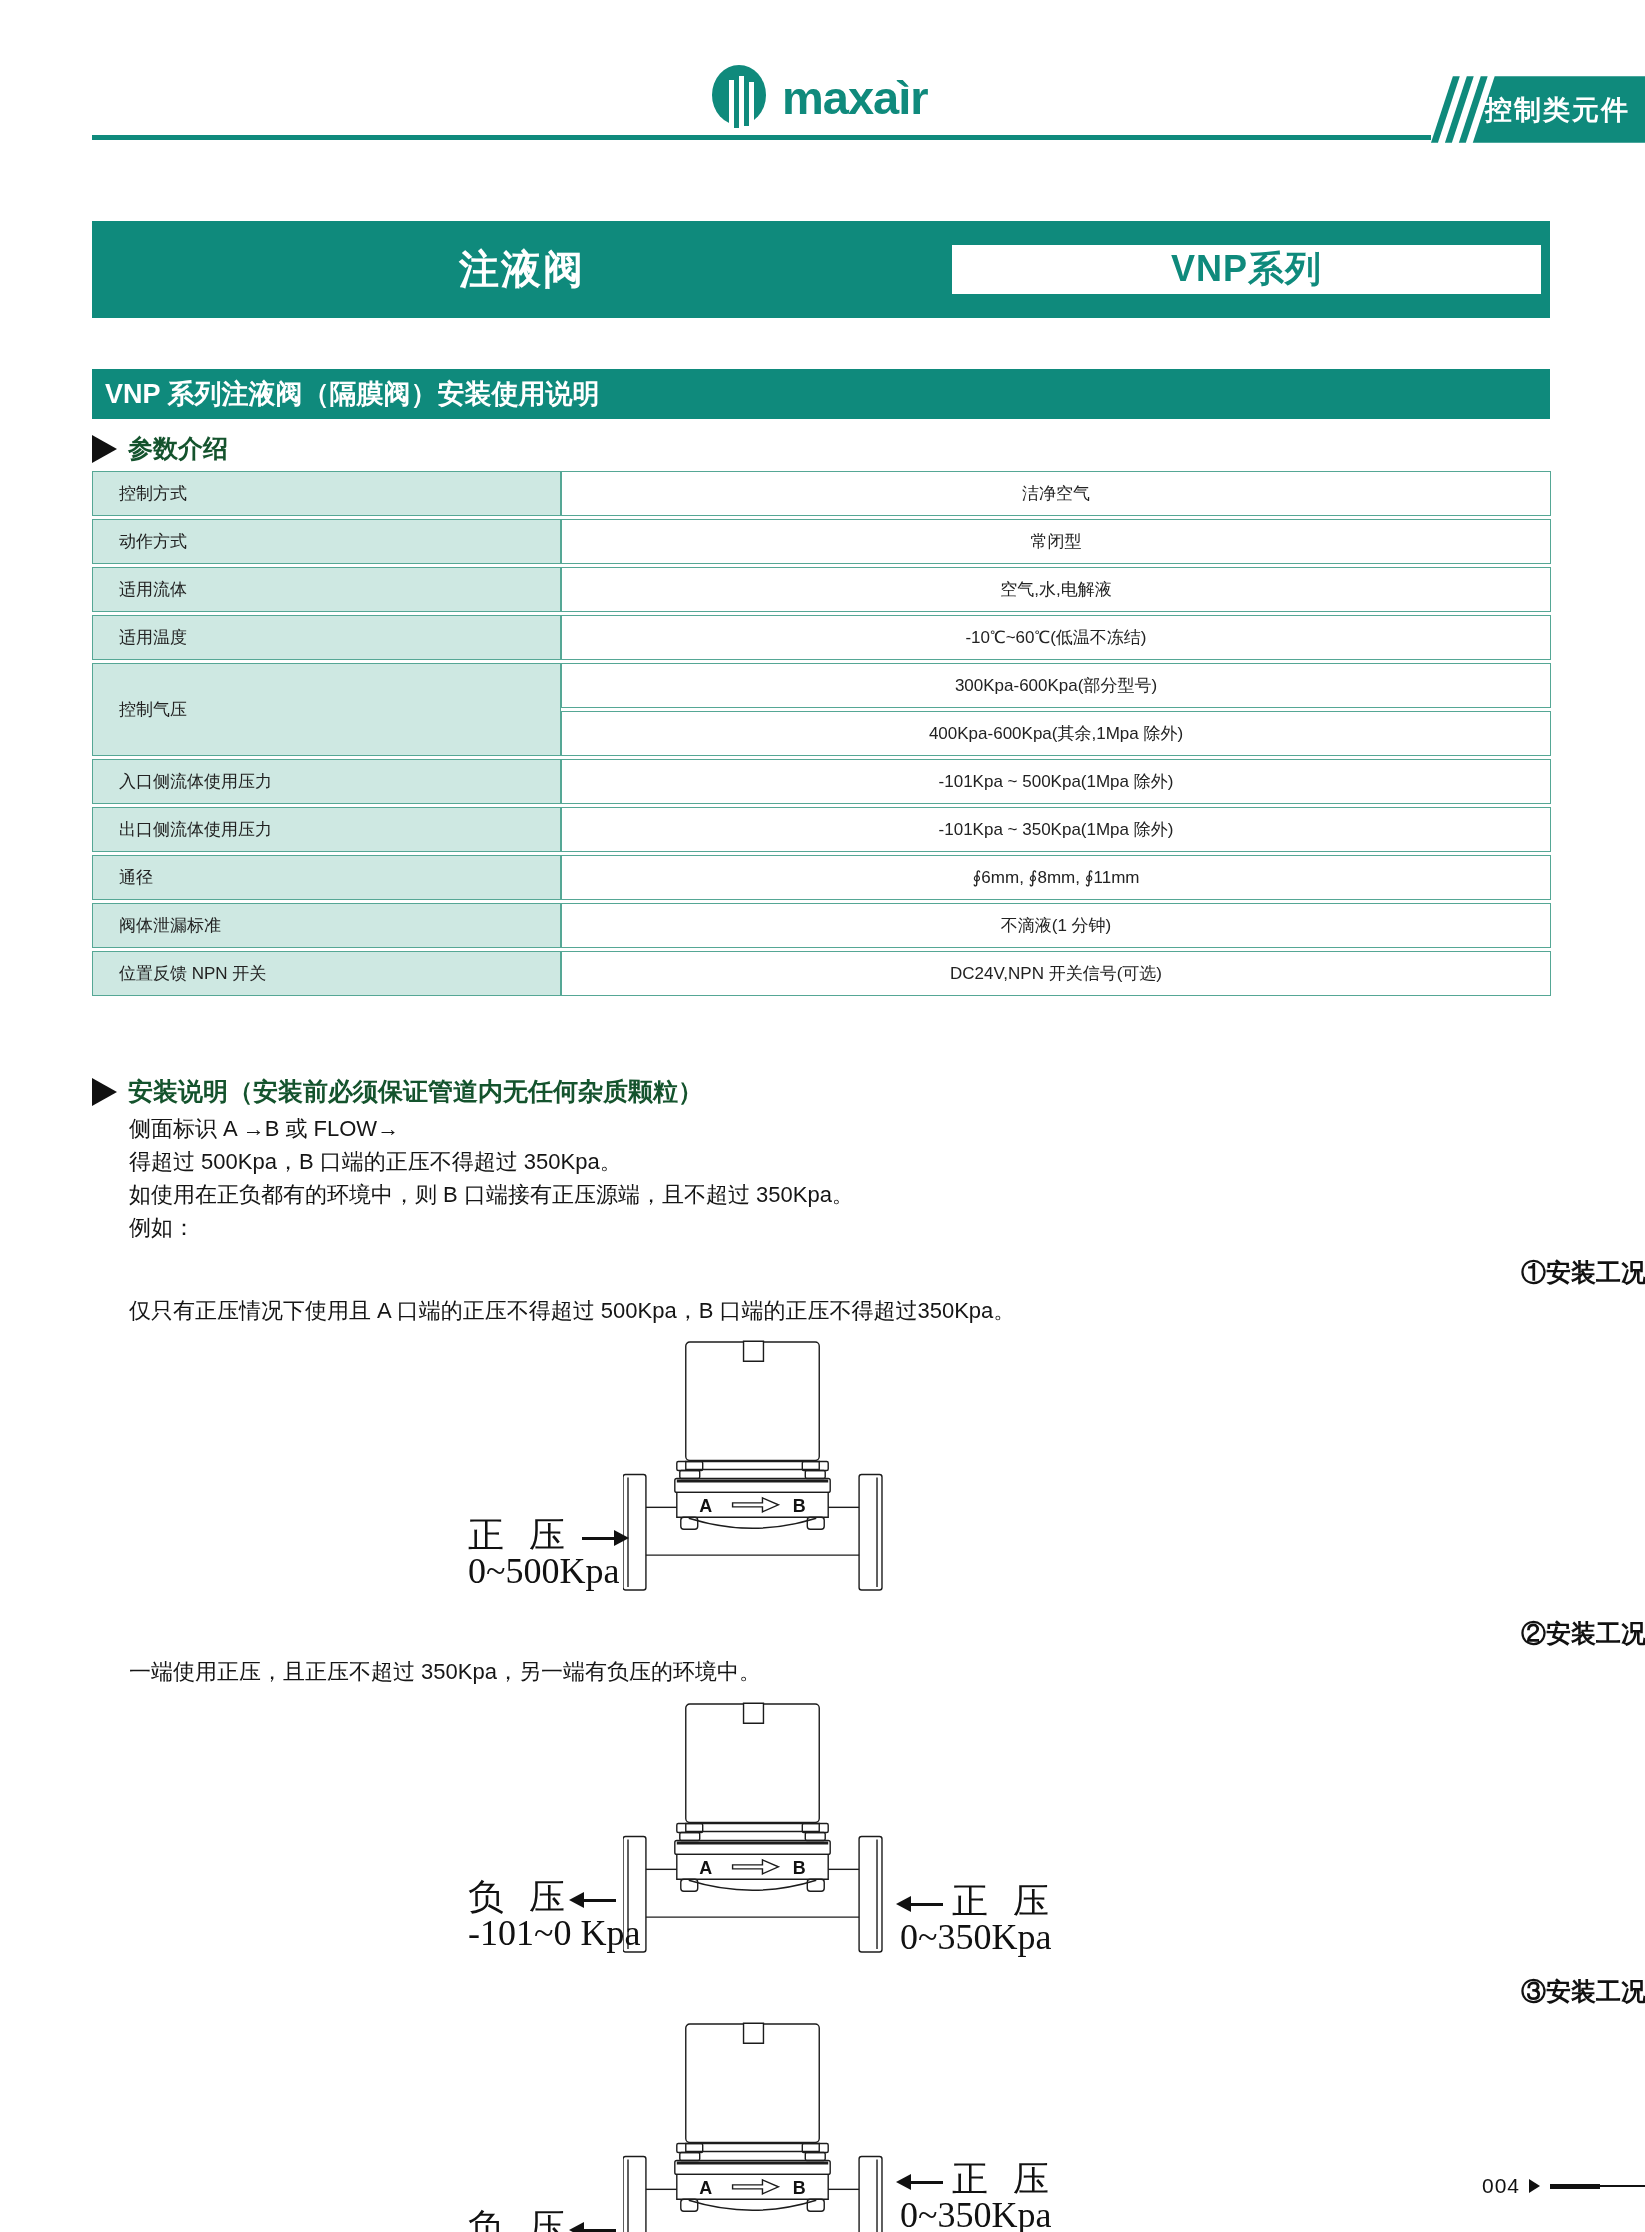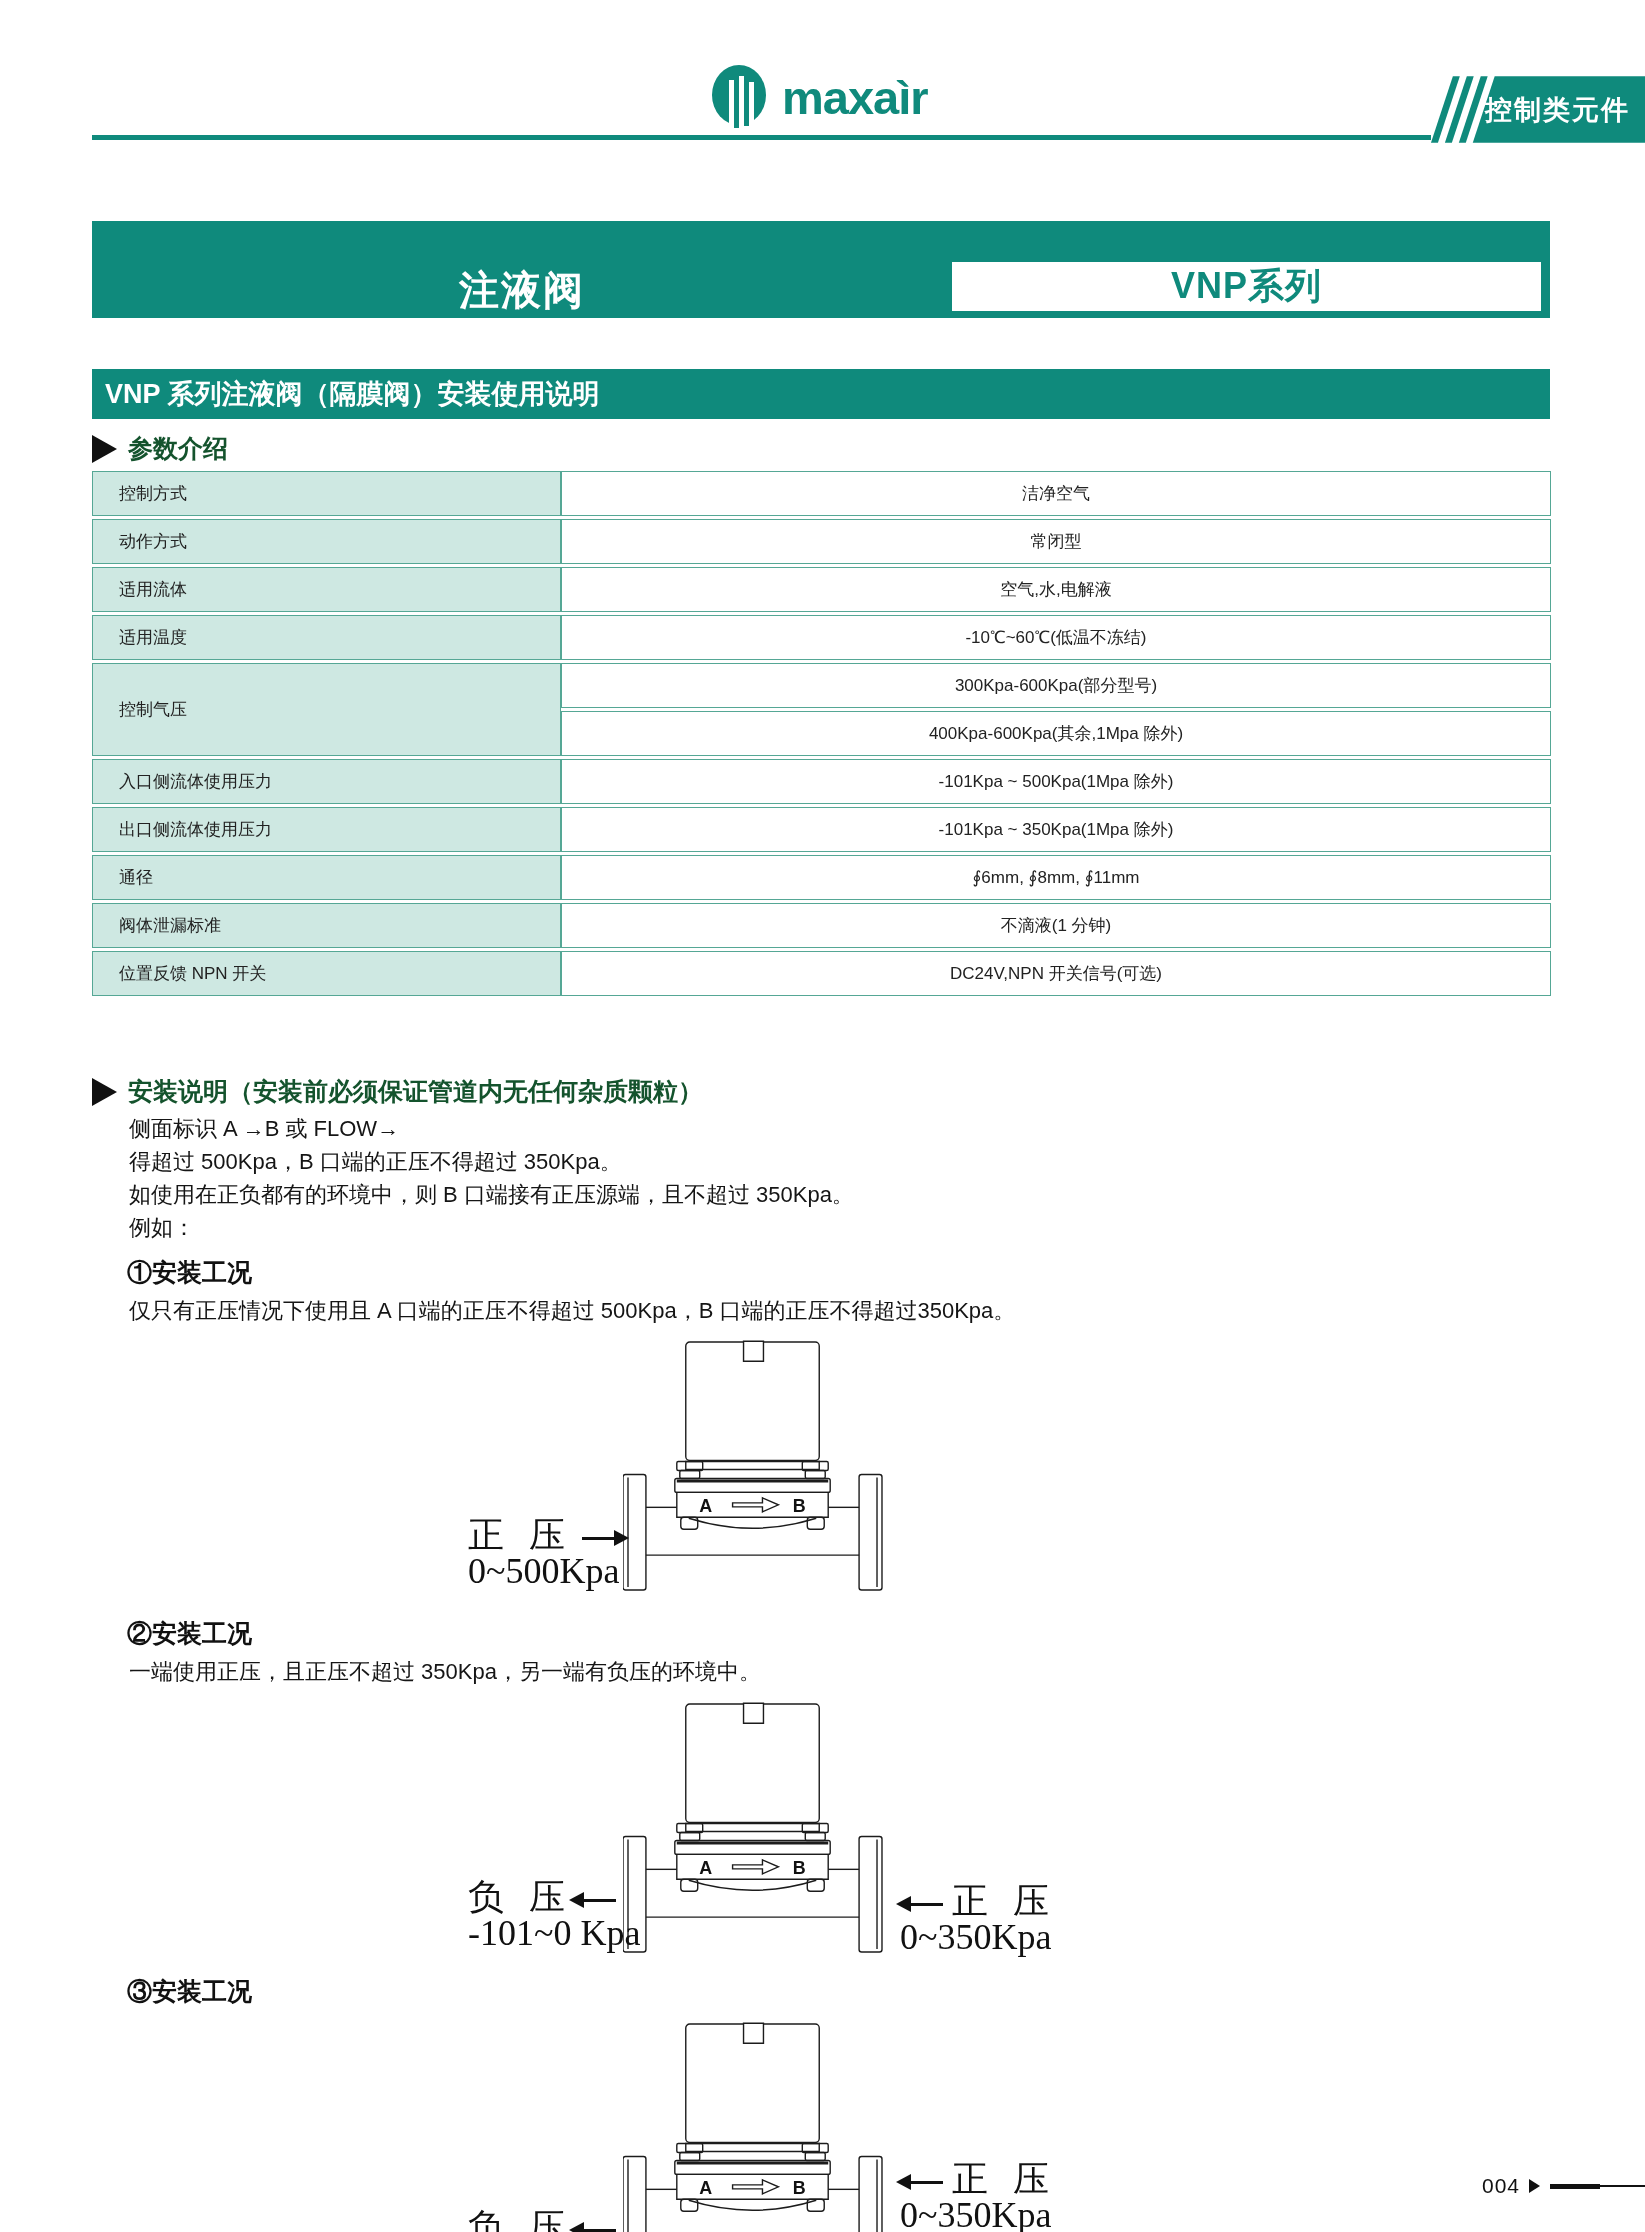--- a/index.html
+++ b/index.html
@@ -14,21 +14,21 @@
 
   
   .header{position:relative;height:142px;}
   .logo{position:absolute;left:708px;top:64px;display:flex;align-items:center;gap:12px;}
   .wordmark{font-size:47px;font-weight:bold;color:var(--teal);letter-spacing:-1px;}
   .header-rule{position:absolute;left:92px;top:135px;width:1339px;height:5px;background:var(--teal);}
   .cat-tag{position:absolute;right:0;top:76px;width:223px;height:67px;}
   .cat-tag-text{position:absolute;right:14px;top:0;height:67px;width:149px;display:flex;align-items:center;justify-content:center;color:#fff;font-size:27px;font-weight:bold;letter-spacing:2px;}
 
   
-  .title-bar{margin:79px 96px 0 92px;height:97px;background:var(--teal);display:flex;align-items:flex-end;}
+  .title-bar{margin:79px 96px 0 92px;height:97px;background:var(--teal);display:flex;align-items:center;}
   .title-left{flex:1;display:flex;align-items:center;justify-content:center;}
   .title-product{color:#fff;font-size:40px;font-weight:bold;letter-spacing:2px;}
   .series-box{width:589px;margin:7px 9px 7px 0;background:#fff;display:flex;align-items:center;justify-content:center;}
   .series-text{color:var(--teal);font-size:36px;font-weight:bold;letter-spacing:1px;}
 
   
   .section-bar{margin:51px 96px 0 92px;height:50px;background:var(--teal);display:flex;align-items:center;padding-left:13px;}
   .section-bar span{color:#fff;font-size:27px;font-weight:bold;}
 
   
@@ -41,21 +41,21 @@
   
   .ptable{margin:3px 96px 0 92px;width:1459px;border-collapse:separate;border-spacing:0 3px;}
   .ptable td{border:1px solid var(--tbl-border);height:45px;font-size:17px;color:#222;}
   .ptable td.lbl{background:var(--tbl-label-bg);width:469px;padding-left:26px;}
   .ptable td.val{text-align:center;background:#fff;}
 
   
   .install-lines{margin:4px 96px 0 129px;}
   .install-lines div{font-size:22px;line-height:33px;color:#151515;}
 
-  .case-h{margin:12px 0 0 127px;font-size:25px;font-weight:bold;color:#111;}
+  .case-h{margin:12px 0 0 127px;font-size:25px;font-weight:bold;color:#111;text-align:right;}
   .case-p{margin:7px 0 0 129px;font-size:22px;color:#151515;line-height:30px;}
 
   
   .fig{position:relative;margin-left:92px;width:1459px;}
   .fig1{height:265px;margin-top:14px;}
   .fig2{height:261px;margin-top:15px;}
   .fig3{height:289px;margin-top:14px;}
   .valve{position:absolute;left:531px;top:0;}
   .valve *{vector-effect:non-scaling-stroke;}
   .lblock{position:absolute;font-family:"Liberation Serif",serif;color:#111;}

